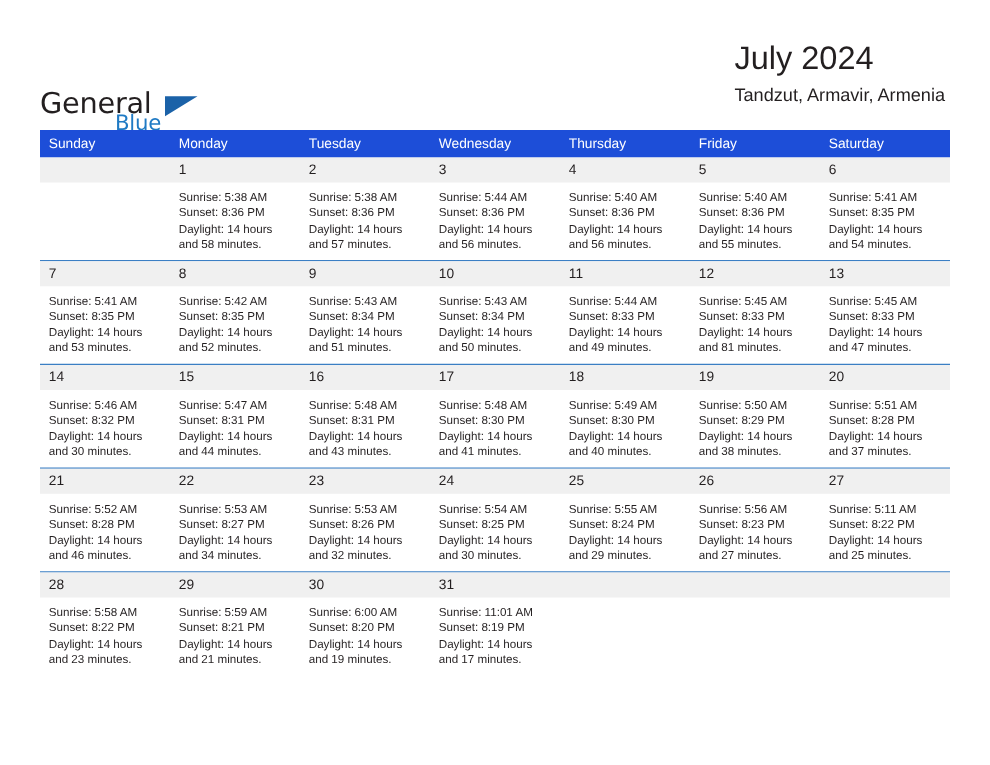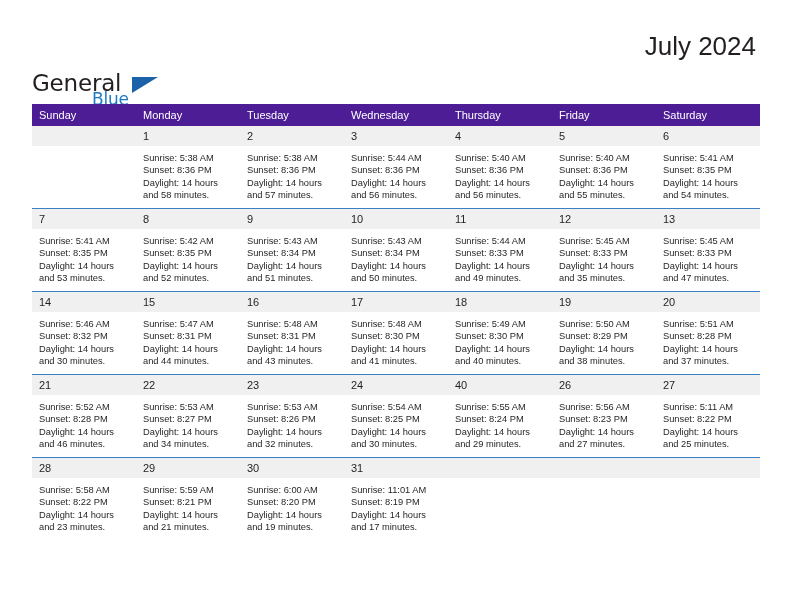--- a/index.html
+++ b/index.html
@@ -92,21 +92,21 @@
   
   .calendar {
     position: absolute;
     left: 32px;
     top: 104px;
     width: 728px;
     border-collapse: collapse;
     table-layout: fixed;
   }
   .calendar th {
-    background: #4c1d95;
+    background: #1d4ed8;
     color: #ffffff;
     font-size: 11px;
     font-weight: 400;
     text-align: left;
     padding: 5px 0 5px 7px;
     height: 11px;
     border: none;
   }
   .calendar td {
     vertical-align: top;
@@ -154,20 +154,21 @@
   <div class="header">
 
     <div class="brand">
       <span class="brand-general">General</span>
       <span class="brand-triangle"></span>
       <span class="brand-blue">Blue</span>
     </div>
 
     <div class="title-wrap">
       <div class="cal-title">July 2024</div>
+      <div class="cal-subtitle">Tandzut, Armavir, Armenia</div>
     </div>
 
   </div>
 
   <table class="calendar">
     <thead>
       <tr>
         <th>Sunday</th>
         <th>Monday</th>
         <th>Tuesday</th>
@@ -313,21 +314,21 @@
               </div>
             </div>
           </td>
           <td>
             <div class="cell-inner">
               <div class="daynum">12</div>
               <div class="details">
                 <div>Sunrise: 5:45 AM</div>
                 <div>Sunset: 8:33 PM</div>
                 <div>Daylight: 14 hours</div>
-                <div>and 35 minutes.</div>
+                <div>and 81 minutes.</div>
               </div>
             </div>
           </td>
           <td>
             <div class="cell-inner">
               <div class="daynum">13</div>
               <div class="details">
                 <div>Sunrise: 5:45 AM</div>
                 <div>Sunset: 8:33 PM</div>
                 <div>Daylight: 14 hours</div>
@@ -455,21 +456,21 @@
               <div class="details">
                 <div>Sunrise: 5:54 AM</div>
                 <div>Sunset: 8:25 PM</div>
                 <div>Daylight: 14 hours</div>
                 <div>and 30 minutes.</div>
               </div>
             </div>
           </td>
           <td>
             <div class="cell-inner">
-              <div class="daynum">40</div>
+              <div class="daynum">25</div>
               <div class="details">
                 <div>Sunrise: 5:55 AM</div>
                 <div>Sunset: 8:24 PM</div>
                 <div>Daylight: 14 hours</div>
                 <div>and 29 minutes.</div>
               </div>
             </div>
           </td>
           <td>
             <div class="cell-inner">

